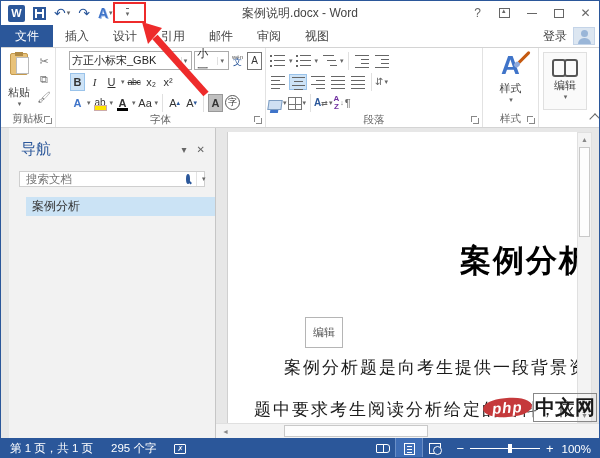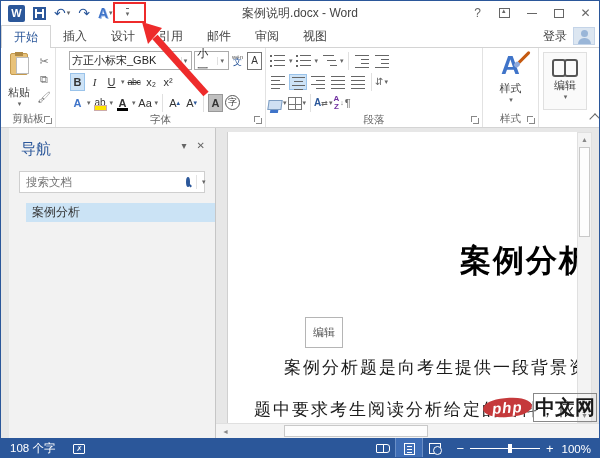--- a/index.html
+++ b/index.html
@@ -112,24 +112,24 @@
   .binoc:before,.binoc:after { content:""; position:absolute; top:0; width:10px; height:14px; border:2px solid #555; border-radius:3px; }
   .binoc:before { left:0; } .binoc:after { right:0; }
   .edit-wrap { display:flex; flex-direction:column; align-items:center; width:44px; border:1px solid #e0e0e0; margin:2px; background:#fafafa; }
   .collapse-area { flex:1; display:flex; align-items:flex-end; justify-content:flex-end; padding:0 6px 4px 0; border-right:none; }
   .chev-up { width:8px; height:8px; border-left:1px solid #666; border-top:1px solid #666; transform:rotate(45deg); }
 
   
   .main { height:310px; display:flex; background:#e7e7e7; }
   .gutter { width:8px; }
   .navpane { width:207px; background:#f2f2f2; border-right:1px solid #c6c6c6; display:flex; flex-direction:column; }
-  .nav-head { display:flex; align-items:flex-start; padding:12px 10px 6px 12px; }
+  .nav-head { display:flex; align-items:center; padding:12px 10px 6px 12px; }
   .nav-title { color:#2b579a; font-size:15px; }
   .nav-head-ic { margin-left:auto; display:flex; gap:10px; color:#666; font-size:10px; align-items:center; }
-  .nav-search { margin:6px 10px; height:22px; background:#fff; border:1px solid #cfcfcf; display:flex; align-items:center; }
+  .nav-search { margin:6px 10px; height:16px; background:#fff; border:1px solid #cfcfcf; display:flex; align-items:center; }
   .nav-search input { border:none; outline:none; flex:1; font-size:11.5px; padding:0 6px; color:#444; background:transparent; font-family:inherit; }
   .mag { width:10px; height:10px; border:2px solid #2b579a; border-radius:50%; position:relative; margin-right:2px; }
   .mag:after { content:""; position:absolute; width:5px; height:2px; background:#2b579a; transform:rotate(45deg); right:-4px; bottom:-1px; }
   .search-dd { font-size:7px; color:#666; padding:0 5px; border-left:1px solid #e3e3e3; margin-left:4px; height:14px; display:flex; align-items:center; }
   .nav-tabs { display:flex; align-items:center; padding:4px 12px 6px 12px; gap:0; }
   .ntab { font-size:12px; color:#555; padding:0 10px; }
   .ntab:first-child { padding-left:0; }
   .ntab.active { color:#2b579a; font-weight:bold; }
   .ntab-sep { width:1px; height:12px; background:#cfcfcf; }
   .nav-item { margin:4px 0 0 17px; height:19px; background:#cbe3f5; display:flex; align-items:center; padding-left:6px; font-size:12px; color:#333; }
@@ -214,21 +214,21 @@
         <span class="ico-min"></span>
       </div>
     <div class="win-btn">
         <span class="ico-max"></span>
       </div>
     <div class="win-btn">✕</div>
   </div>
 </div>
 
 <div class="tabrow">
-  <div class="tab active">开始</div>
+  <div class="tab-file">文件</div>
   <div class="tab">插入</div>
   <div class="tab">设计</div>
   <div class="tab">引用</div>
   <div class="tab">邮件</div>
   <div class="tab">审阅</div>
   <div class="tab">视图</div>
   <div class="signin">
     <span>登录</span>
     <span class="avatar"></span>
   </div>
@@ -475,21 +475,22 @@
     </div>
 
     <div class="watermark">
       <span class="wm-oval">php</span>
       <span class="wm-text">中文网</span>
     </div>
   </div>
 </div>
 
 <div class="statusbar">
-  <div class="sb-item">108 个字</div>
+  <div class="sb-item">第 1 页，共 1 页</div>
+  <div class="sb-item">295 个字</div>
   <div class="sb-item">
       <span class="proof">✗</span>
     </div>
   <div class="sb-right">
     <div class="view-btn">
         <span class="book"></span>
       </div>
     <div class="view-btn active">
         <span class="pagedoc"></span>
       </div>

